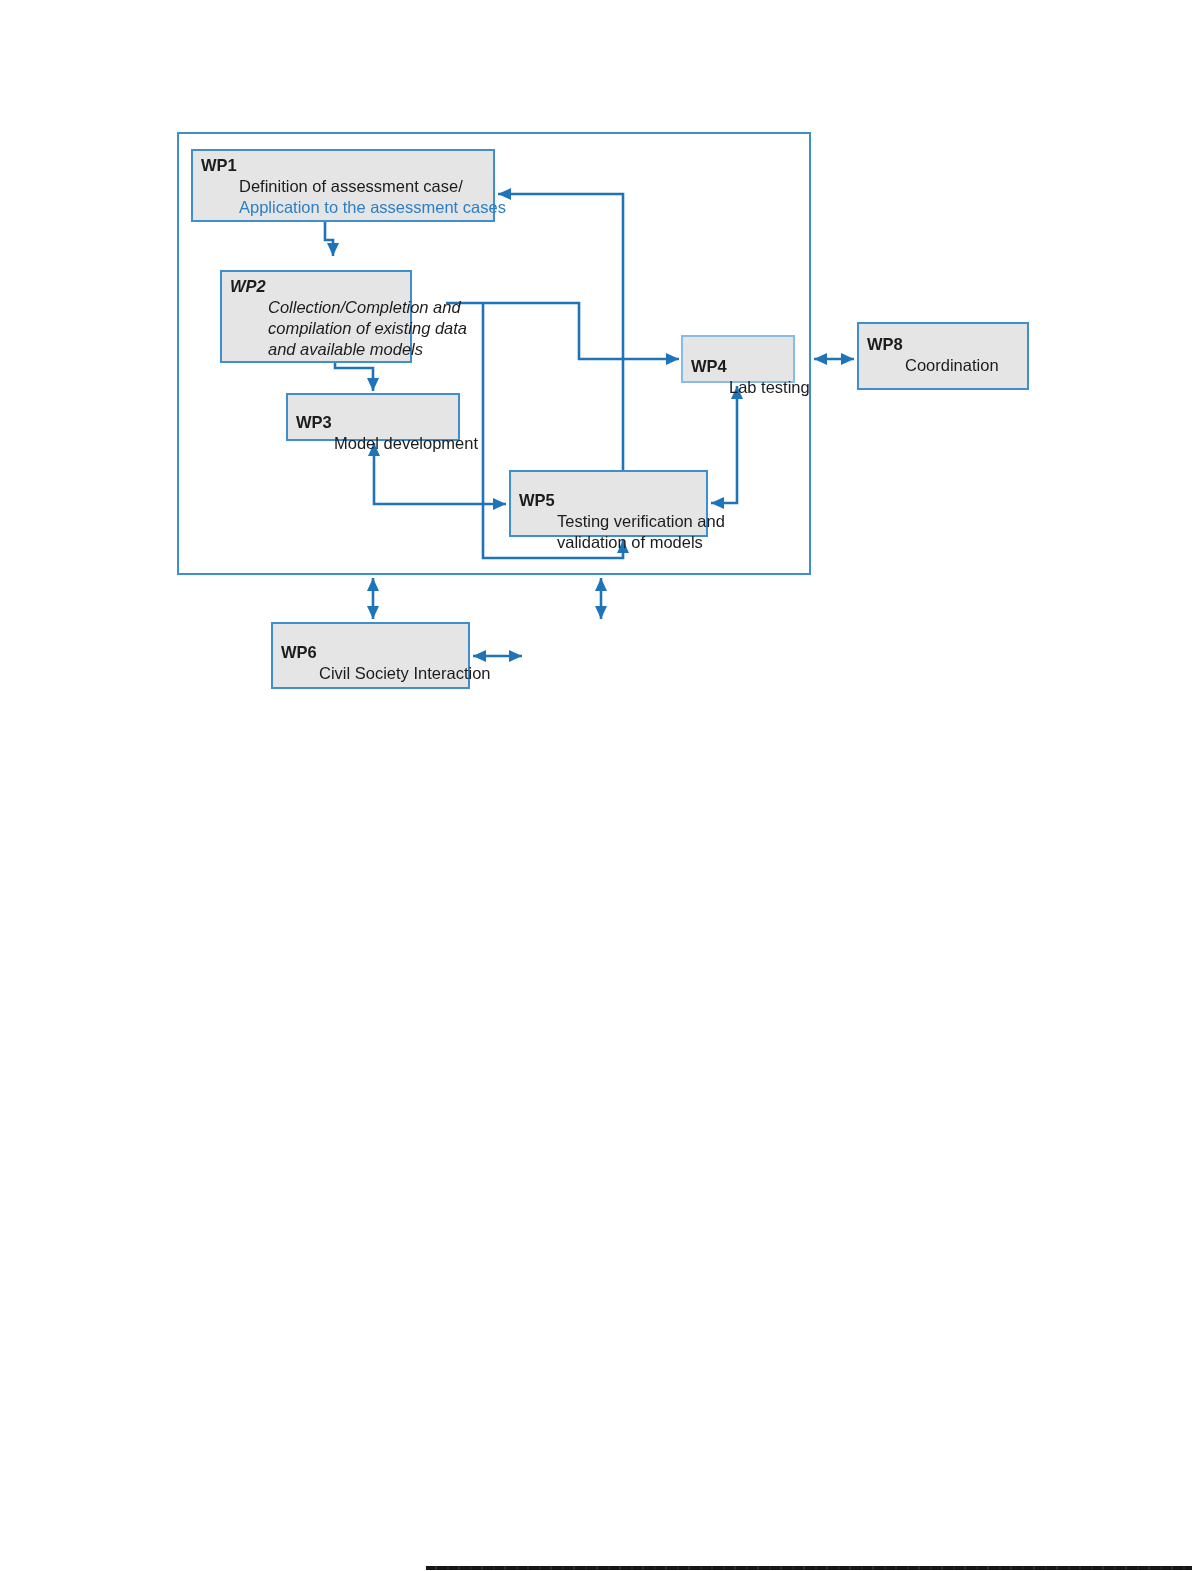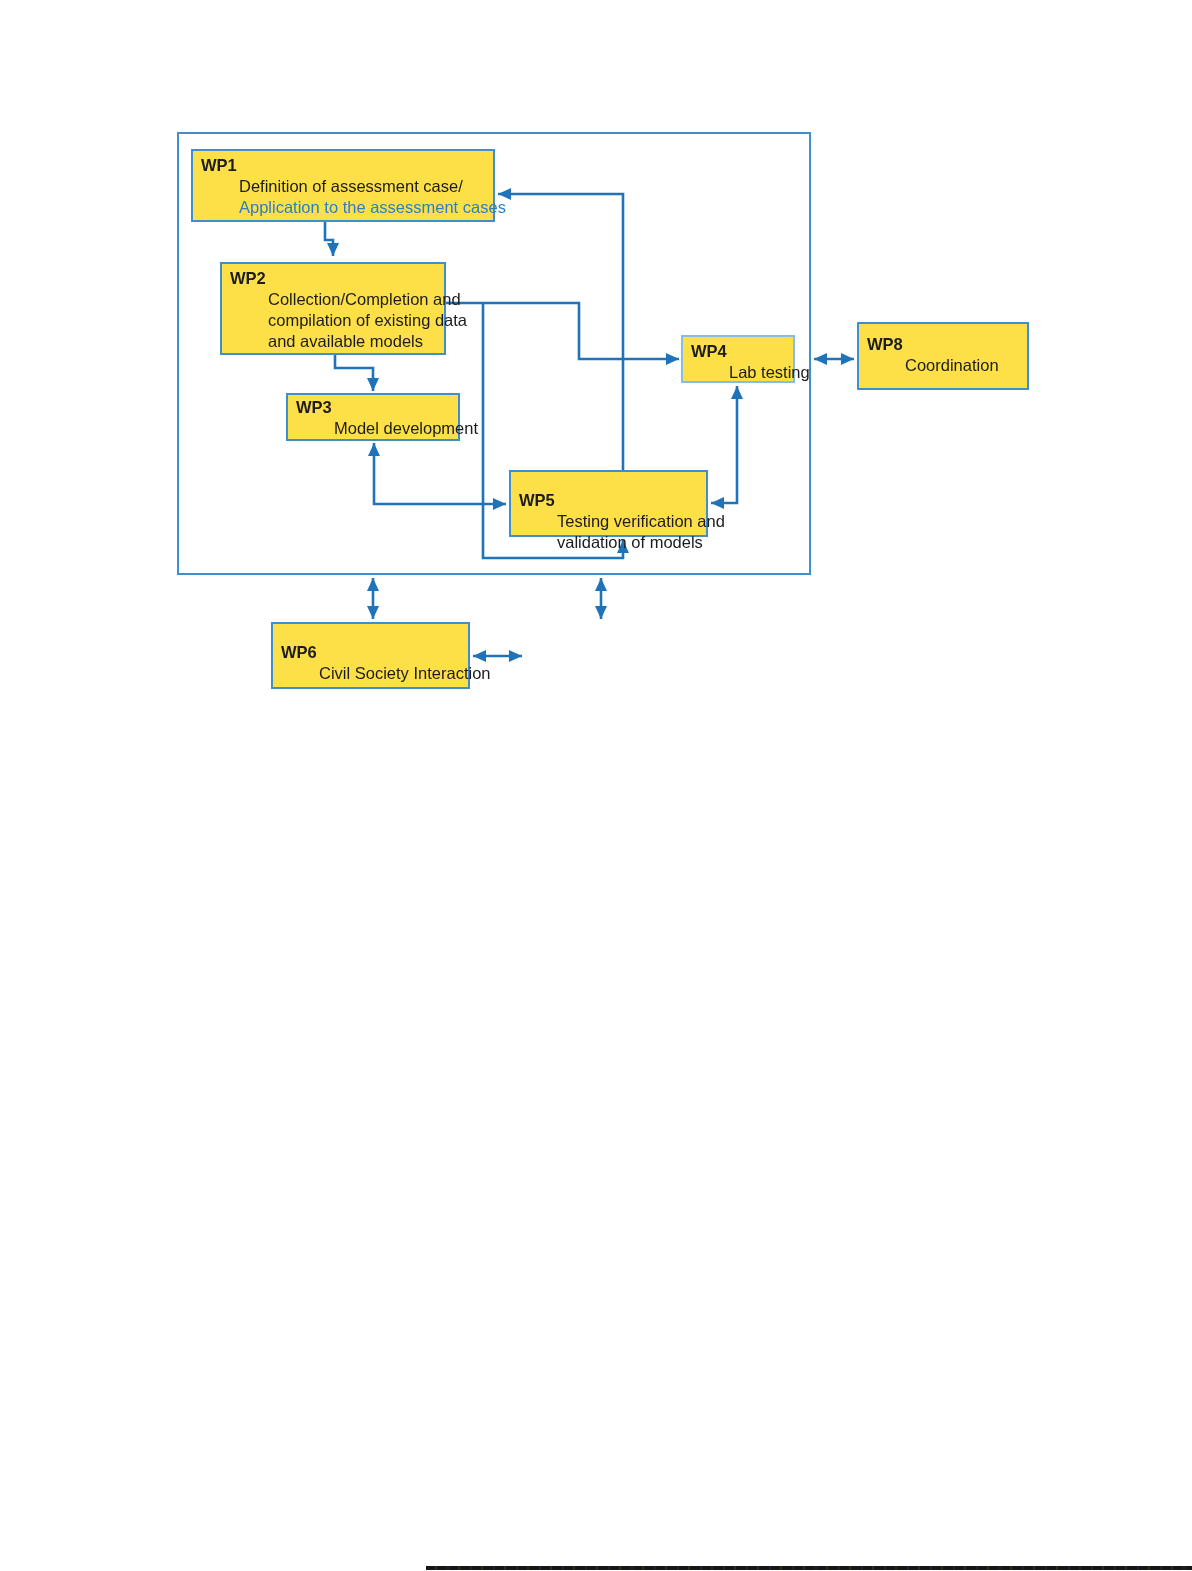--- a/index.html
+++ b/index.html
@@ -24,33 +24,33 @@
   .ah{fill:var(--connector);stroke:none;}
   .outer-box{
     position:absolute;left:177px;top:132px;width:634px;height:443px;
     border:2px solid var(--border-default);
     background:transparent;
     box-sizing:border-box;
   }
   .node{
     position:absolute;
     border:2px solid var(--border-default);
-    background:#fde047;
+    background:#e5e5e5;
     box-sizing:border-box;
     padding:4px 8px 0 8px;
     font-size:16.5px;
     line-height:21px;
   }
   .node .wp-title{font-weight:bold;}
   .node .wp-line{white-space:nowrap;margin-left:38px;}
   .accent{color:var(--accent-text);}
   #n-wp1{left:191px;top:149px;width:304px;height:73px;}
-  #n-wp2{left:220px;top:262px;width:226px;height:93px;}
-  #n-wp3{left:286px;top:393px;width:174px;height:48px;padding-top:2px;}
-  #n-wp4{left:681px;top:335px;width:114px;height:48px;padding-top:4px;border-color:var(--border-light);}
+  #n-wp2{left:220px;top:270px;width:192px;height:93px;font-style:italic;}
+  #n-wp3{left:286px;top:393px;width:174px;height:48px;padding-top:17px;}
+  #n-wp4{left:681px;top:335px;width:114px;height:48px;padding-top:19px;border-color:var(--border-light);}
   #n-wp5{left:509px;top:470px;width:199px;height:67px;padding-top:18px;}
   #n-wp6{left:271px;top:622px;width:199px;height:67px;padding-top:18px;}
   #n-wp7{left:525px;top:622px;width:156px;height:67px;padding-top:9px;}
   #n-wp8{left:857px;top:322px;width:172px;height:68px;padding-top:10px;}
   .scan-artifact{
     position:absolute;left:426px;top:1566px;width:766px;height:4px;
     background:repeating-linear-gradient(90deg,
       var(--artifact) 0px, var(--artifact) 9px,
       #24301d 9px, #24301d 11px,
       var(--artifact) 11px, var(--artifact) 21px,

